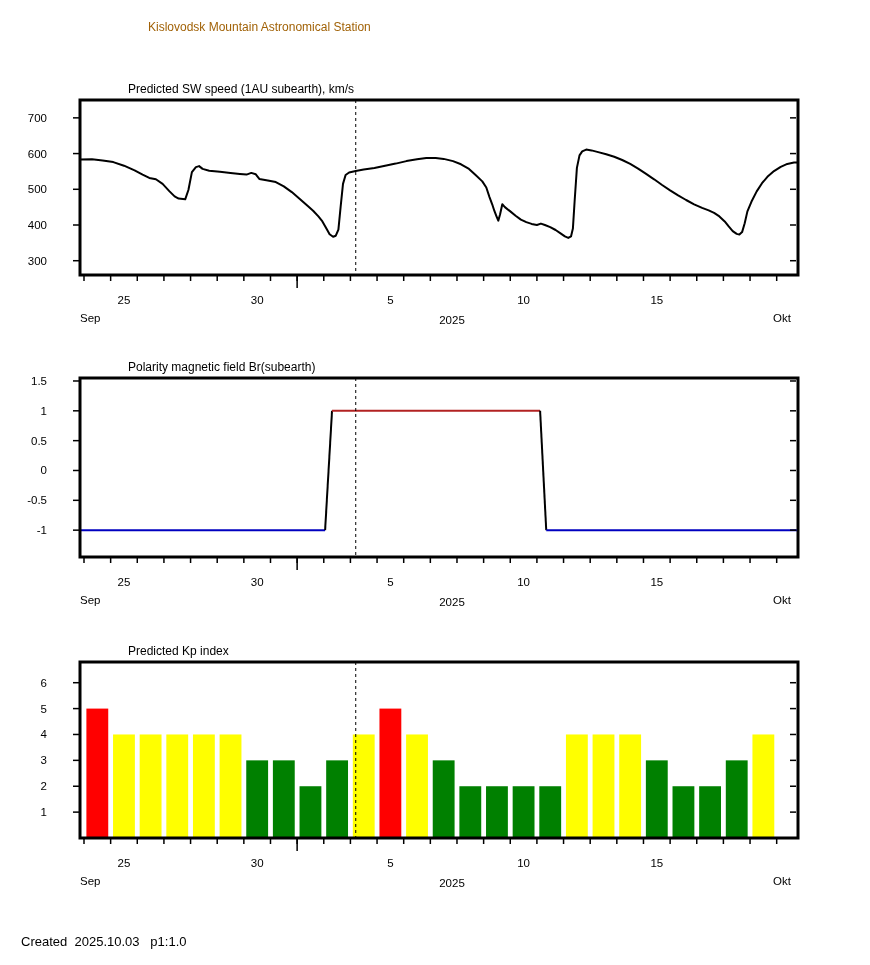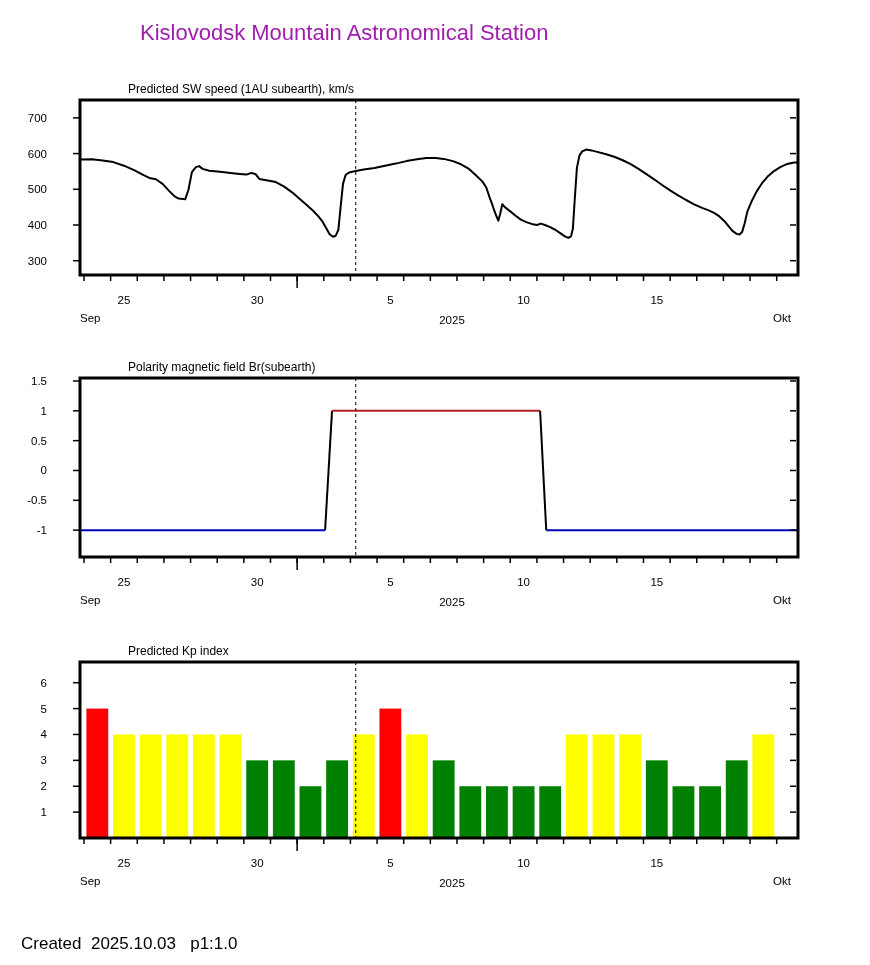--- a/index.html
+++ b/index.html
@@ -1,18 +1,18 @@
 <!DOCTYPE html>
 <html><head>
 <meta charset="utf-8">
 <style>
   html,body{margin:0;padding:0;background:#ffffff;}
   body{width:870px;height:965px;position:relative;font-family:"Liberation Sans",sans-serif;color:#000;}
-  .main-title{position:absolute;left:140px;top:20px;font-size:22px;color:#a21caf;white-space:pre;}
-  .footer{position:absolute;left:21px;top:934px;font-size:17px;color:#000;white-space:pre;}
+  .main-title{position:absolute;left:148px;top:20px;font-size:12px;color:#a16207;white-space:pre;}
+  .footer{position:absolute;left:21px;top:934px;font-size:13px;color:#000;white-space:pre;}
   #charts{position:absolute;left:0;top:0;}
   #charts text{font-family:"Liberation Sans",sans-serif;fill:#000;}
 </style>
 </head>
 <body>
 
 <div class="main-title">Kislovodsk Mountain Astronomical Station</div>
 
 <svg id="charts" width="870" height="965">
     <g>

